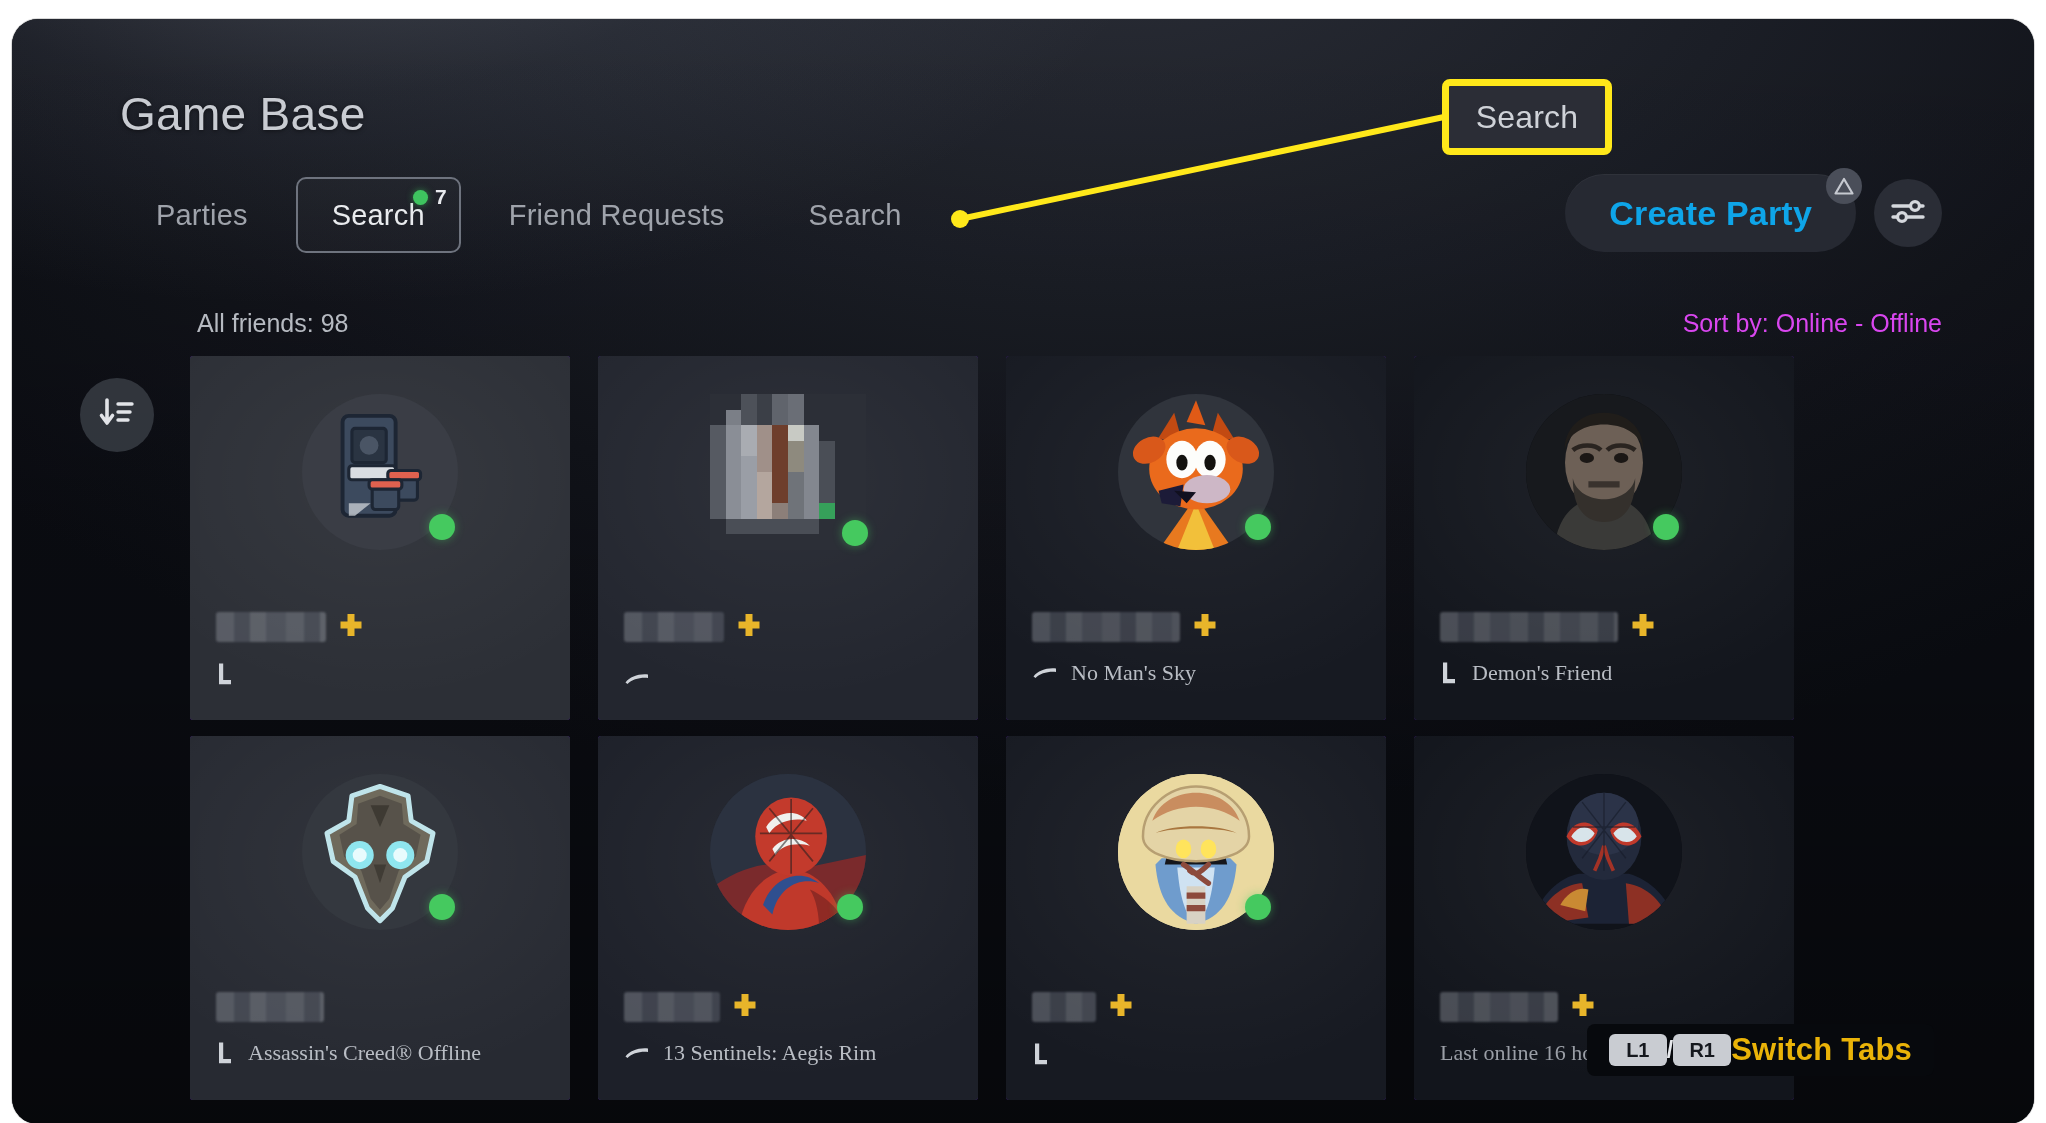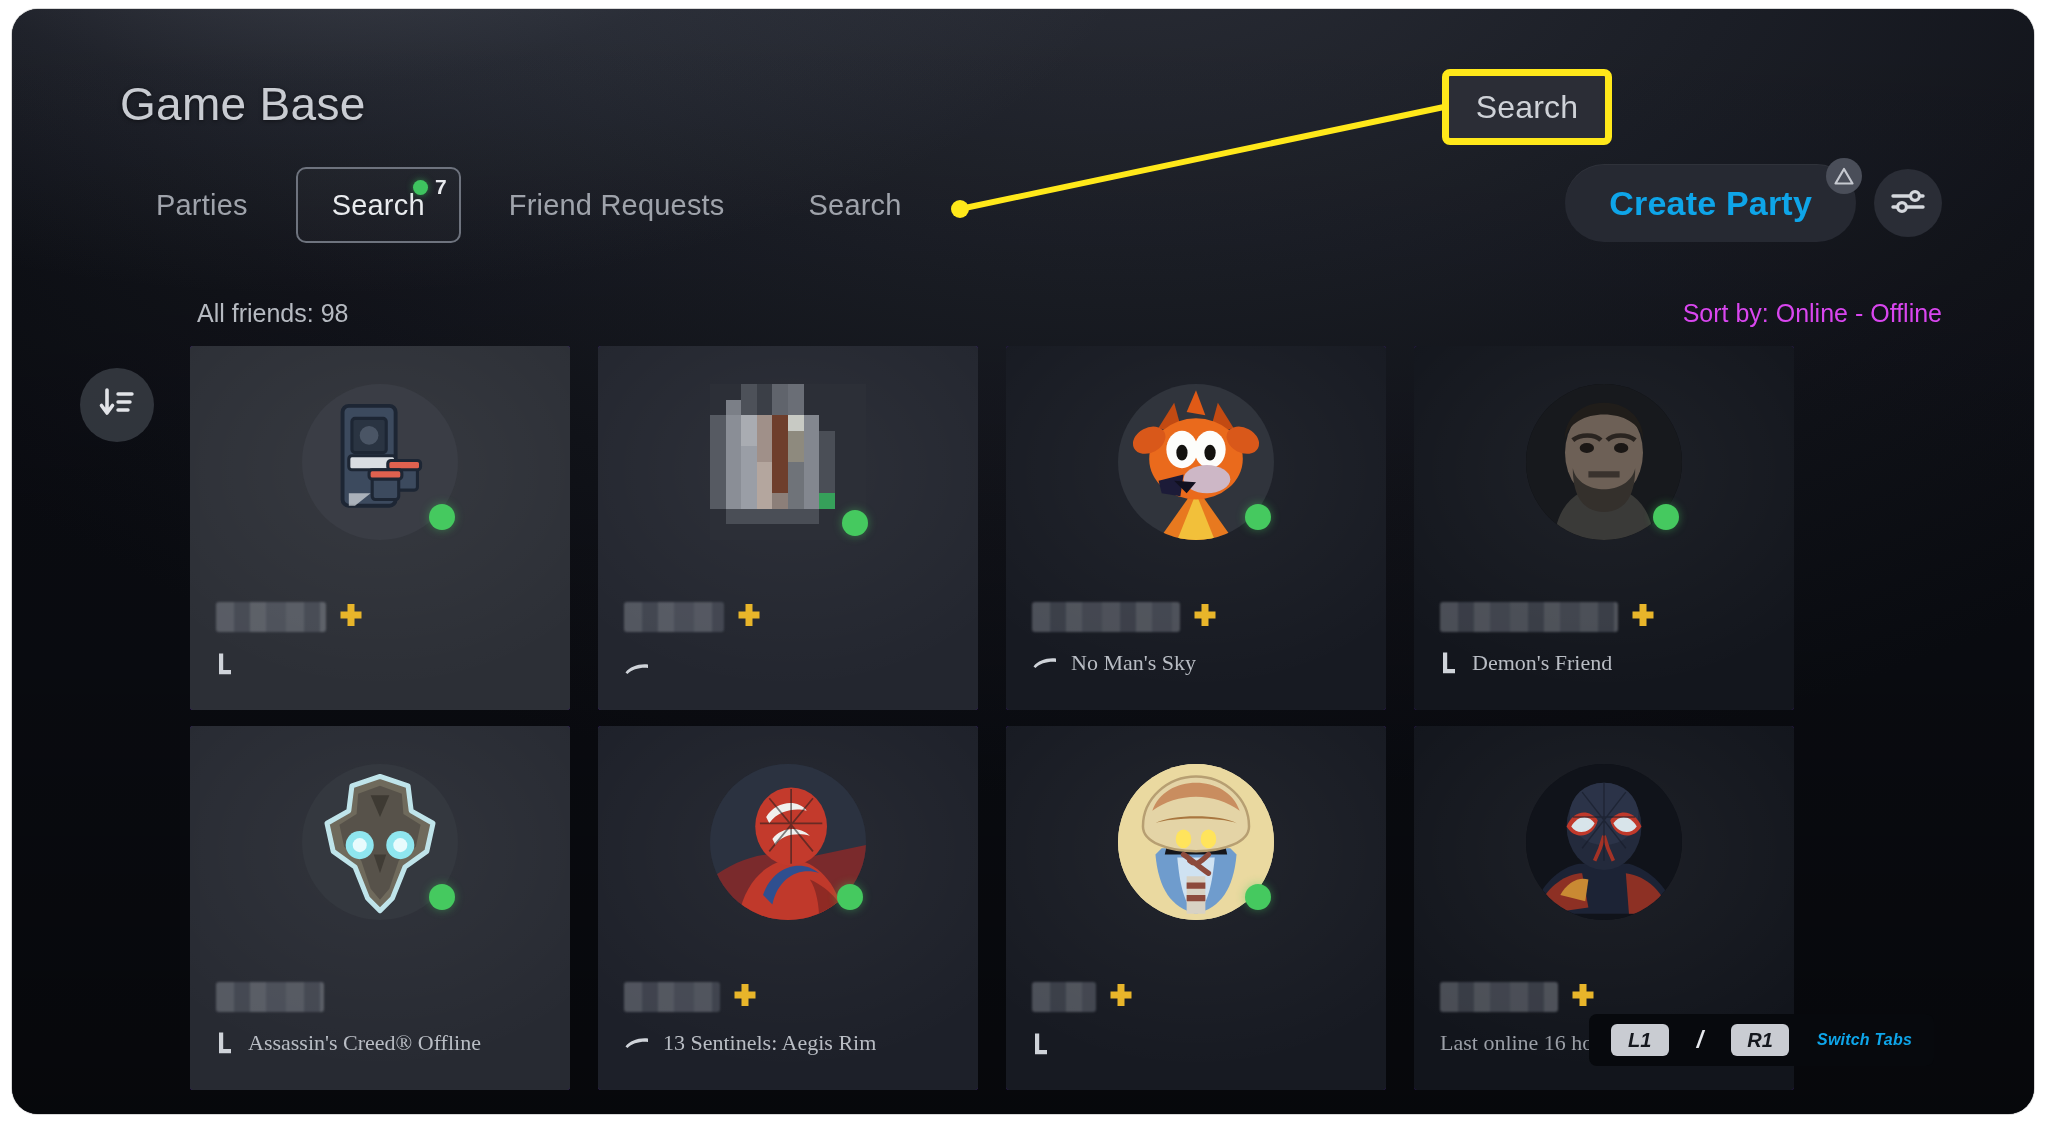--- a/index.html
+++ b/index.html
@@ -4,21 +4,21 @@
 <style>
   html,body{margin:0;padding:0;background:#ffffff;}
   body{
     width:2046px;height:1123px;overflow:hidden;
     font-family:"Liberation Sans", sans-serif;
     -webkit-font-smoothing:antialiased;
   }
 
   
   #frame{
-    position:absolute;left:0;top:0;width:2046px;height:838px;
+    position:absolute;left:0;top:10px;width:2046px;height:838px;
     background:#ffffff;
     border-radius:28px;
   }
   #plate{
     position:absolute;left:12px;top:9px;width:2022px;height:1105px;
     border-radius:26px;overflow:hidden;
     background:#0c0e14;
     box-shadow:0 0 0 1px #d8d8d8;
   }
 
@@ -177,30 +177,30 @@
     display:flex;align-items:center;justify-content:center;
   }
   #callout-box span{font-size:32px;color:#cfd2d8;letter-spacing:.2px;}
   #callout-svg{position:absolute;left:0;top:0;width:2022px;height:1105px;pointer-events:none;}
 
   
   #hint{
     position:absolute;right:100px;bottom:48px;
     height:52px;padding:0 22px;border-radius:8px;
     background:#07090d;
-    display:flex;align-items:center;gap:28px;font-style:italic;
+    display:flex;align-items:center;gap:0;
   }
   .key{
     min-width:44px;height:32px;padding:0 7px;border-radius:6px;
     background:#c9ccd2;color:#15181e;
     font-size:20px;font-weight:700;
     display:flex;align-items:center;justify-content:center;
   }
   #hint .slash{color:#e6e8ec;font-size:23px;font-weight:700;}
-  #hint .hint-label{color:#0ea5e9;font-size:16px;font-weight:700;letter-spacing:.2px;}
+  #hint .hint-label{color:#eab308;font-size:31px;font-weight:700;letter-spacing:.2px;}
 </style>
 </head>
 <body>
 
 <div id="frame">
   <div id="plate">
     <div id="bg"></div>
 
     <div id="title">Game Base</div>
 

